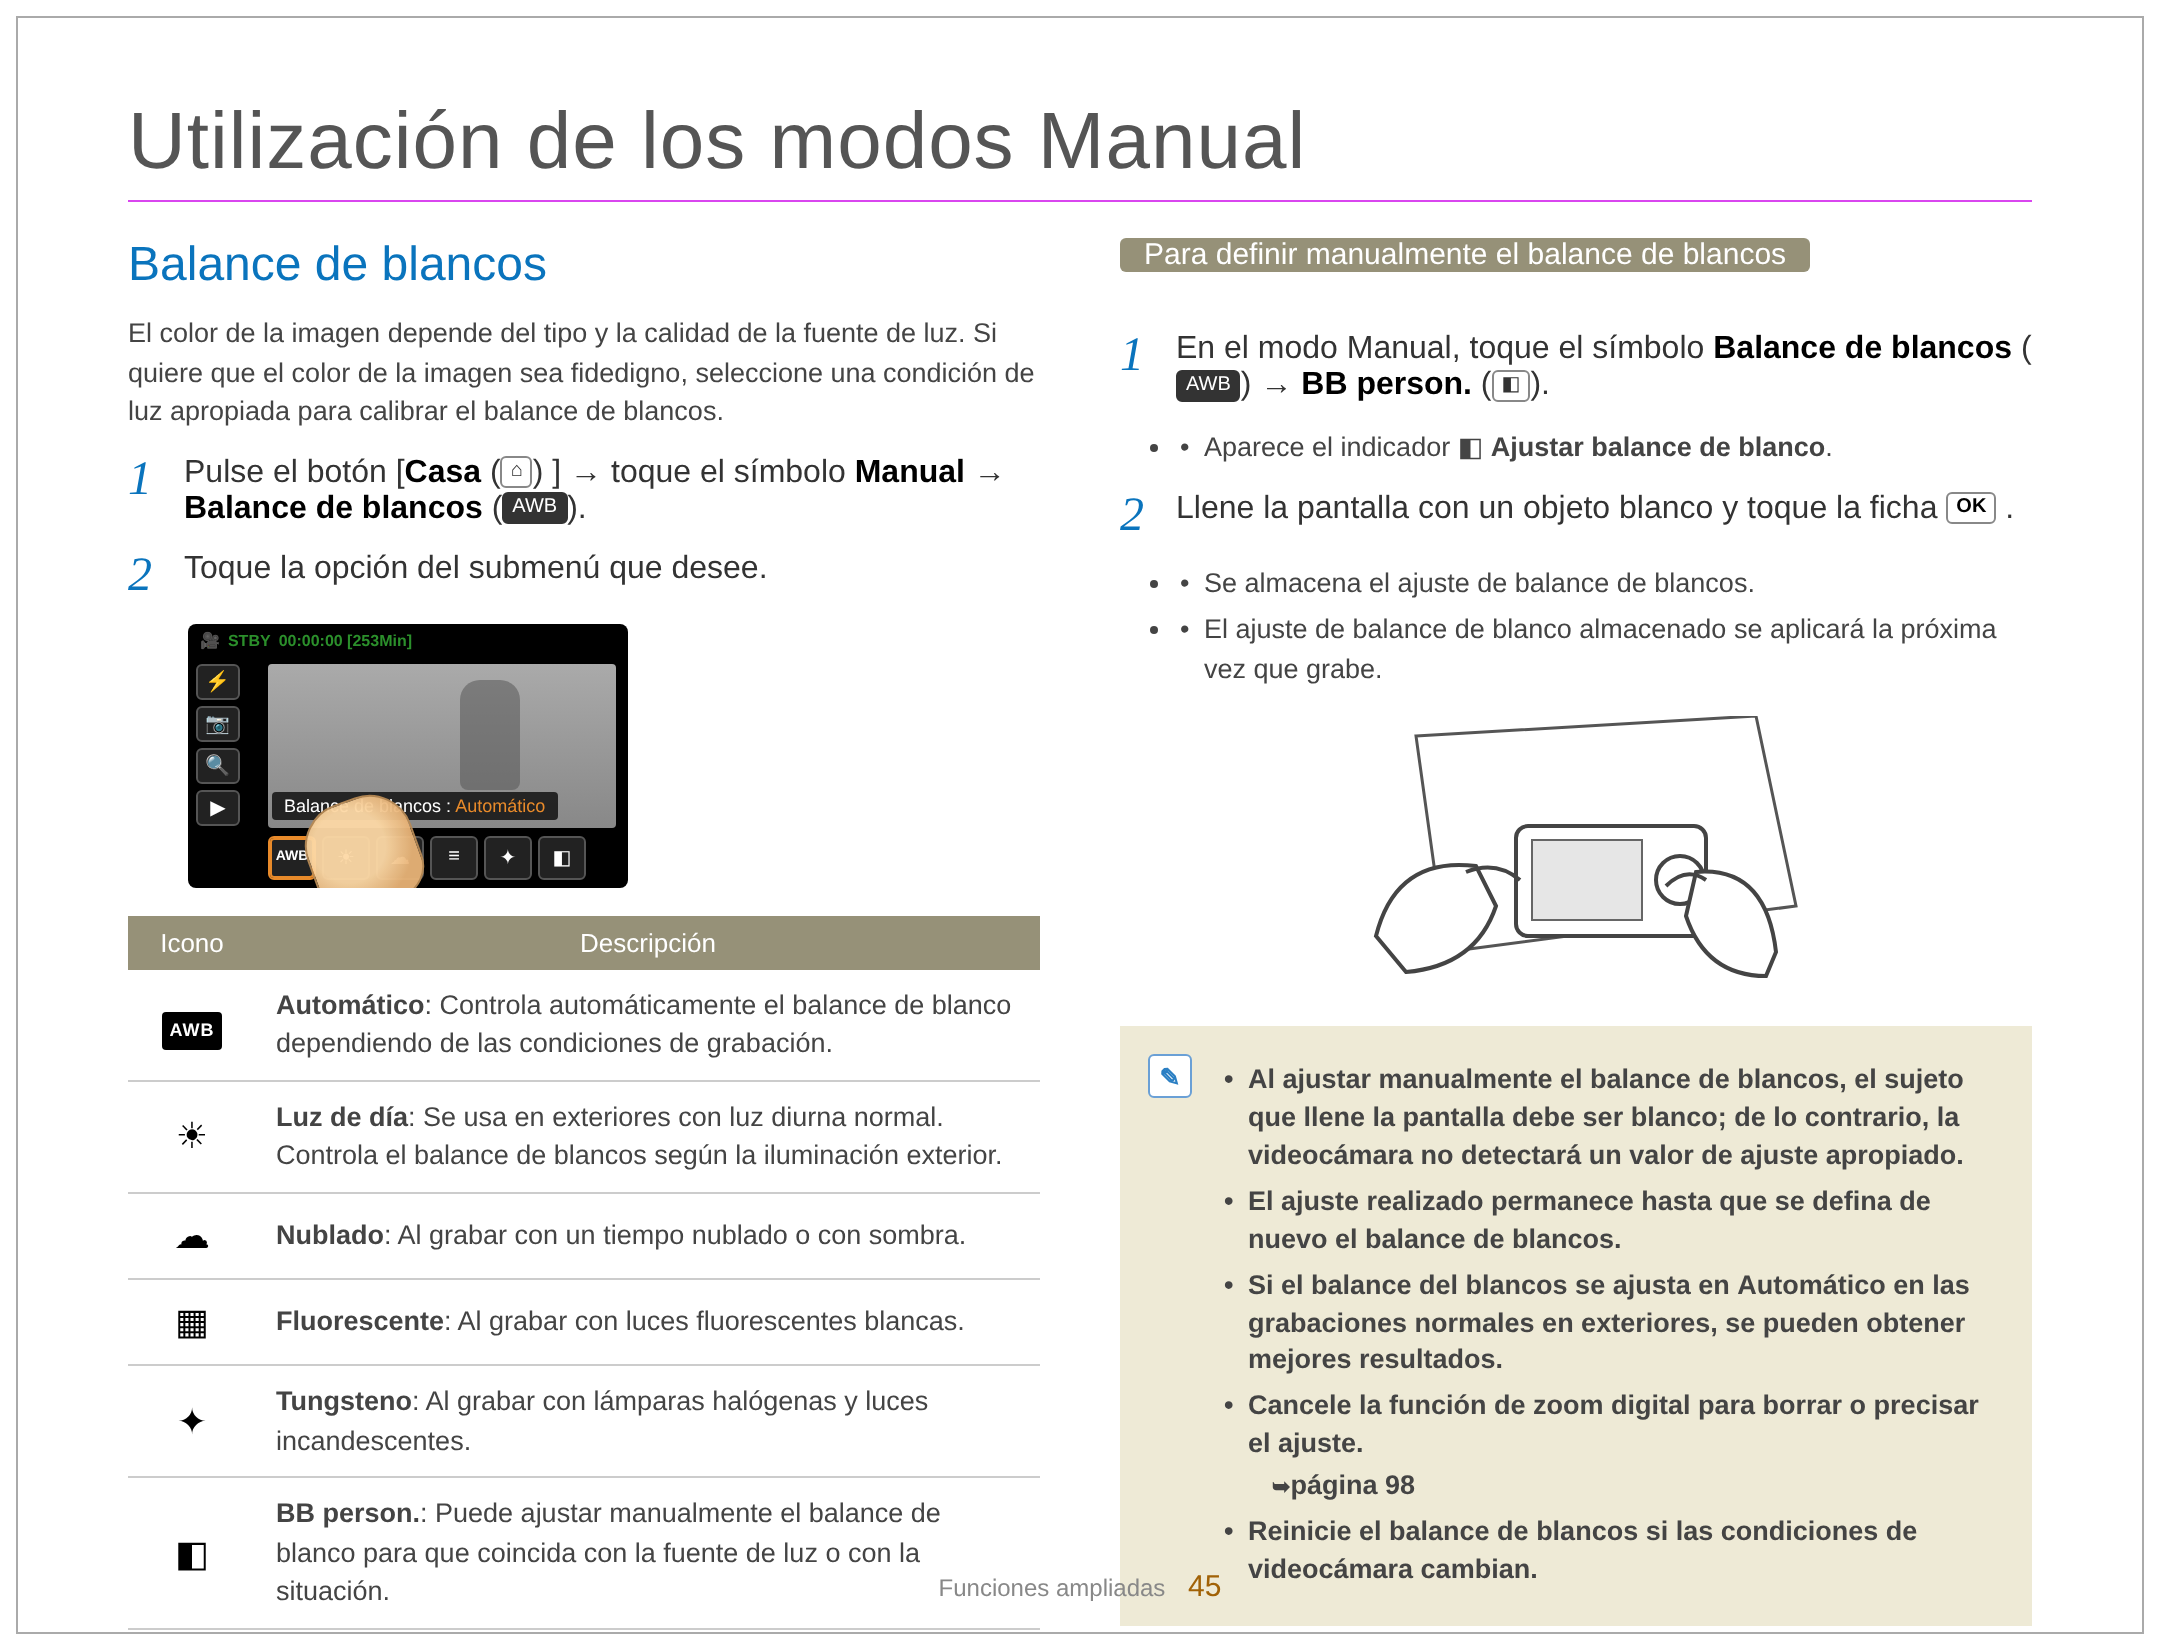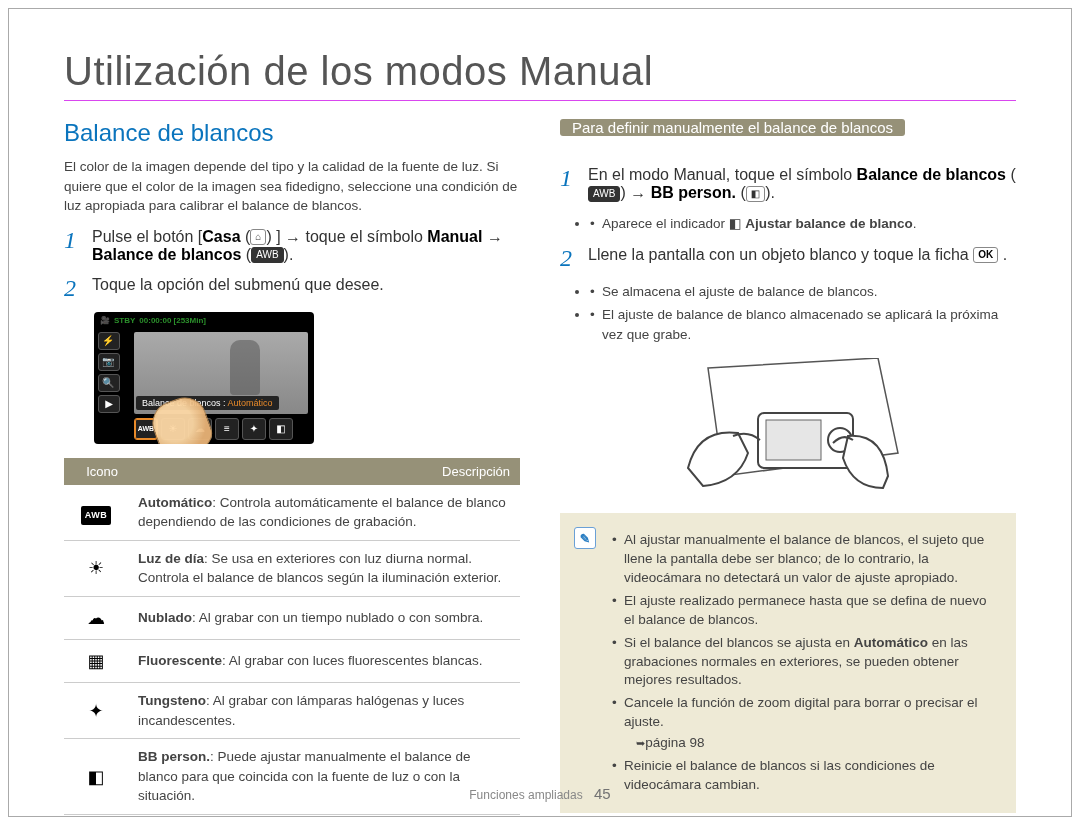--- a/index.html
+++ b/index.html
@@ -29,38 +29,38 @@
   .lcd-left { position: absolute; left: 4px; top: 20px; display: flex; flex-direction: column; gap: 3px; }
   .lcd-btn { width: 22px; height: 18px; background: #222; border: 1px solid #555; border-radius: 3px; display:flex; align-items:center; justify-content:center; font-size:10px;}
   .lcd-label { position: absolute; left: 42px; bottom: 34px; background: rgba(0,0,0,0.75); padding: 2px 6px; font-size: 9px; border-radius: 2px; }
   .lcd-label .orange { color: #e88a2a; }
   .lcd-row { position: absolute; left: 40px; bottom: 4px; display: flex; gap: 3px; }
   .lcd-row .lcd-btn { width: 24px; height: 22px; }
   .lcd-row .sel { border-color: #e88a2a; box-shadow: 0 0 0 1px #e88a2a inset; }
   .finger { position: absolute; left: 60px; bottom: -10px; width: 55px; height: 55px; background: radial-gradient(ellipse at 40% 40%, #fdd9a6 40%, #e8b377 70%); border-radius: 40% 40% 30% 30%; transform: rotate(-20deg); opacity: 0.95; border: 1px solid #b78a55;}
 
   table.desc { width: 100%; border-collapse: collapse; margin-top: 4px; font-size: 12.5px; }
-  table.desc th { background: #969178; color: #fff; text-align: right; padding: 6px 10px; font-weight: 500; font-size: 13px; }
+  table.desc th { background: #969178; color: #fff; text-align: center; padding: 6px 10px; font-weight: 500; font-size: 13px; }
   table.desc th:first-child { width: 64px; }
   table.desc td { padding: 8px 10px; border-bottom: 1px solid #ccc; vertical-align: middle; }
   table.desc td:first-child { text-align: center; font-size: 18px; color: #000; }
   .ic-awb { display:inline-block; background:#000; color:#fff; font-size:9px; font-weight:bold; padding:3px 4px; border-radius:2px; letter-spacing:0.5px;}
 
   .hands-figure { width: 280px; height: 145px; margin: 14px auto 10px auto; position: relative; }
   .hands-figure svg { width:100%; height:100%; }
 
   .note-box { background: #eeead6; padding: 14px 18px 14px 52px; position: relative; font-size: 12.5px; color: #555; margin-top: 4px; }
   .note-box .note-icon { position: absolute; left: 14px; top: 14px; width: 22px; height: 22px; border: 1px solid #6aa0d6; color: #2b7fc3; display:flex; align-items:center; justify-content:center; font-weight:bold; border-radius:3px; background:#fff;}
-  .note-box ul { list-style: none; }
+  .note-box ul { list-style: none; font-weight: bold; }
   .note-box li { padding-left: 12px; position: relative; margin: 4px 0; line-height:1.4;}
   .note-box li::before { content: "•"; position: absolute; left: 0; }
   .note-box .hook::before { content: "➥"; font-size: 11px;}
 
   .footer { position: absolute; bottom: 14px; left: 0; right: 0; text-align: center; font-size: 12px; color: #888; }
-  .footer .pn { font-size: 15px; color: #737373; margin-left: 8px;}
+  .footer .pn { font-size: 15px; color: #a16207; margin-left: 8px;}
 </style>
 </head>
 <body>
 
 <div class="page">
   <h1>Utilización de los modos Manual</h1>
 
   <div class="columns">
 
     <div class="col">

